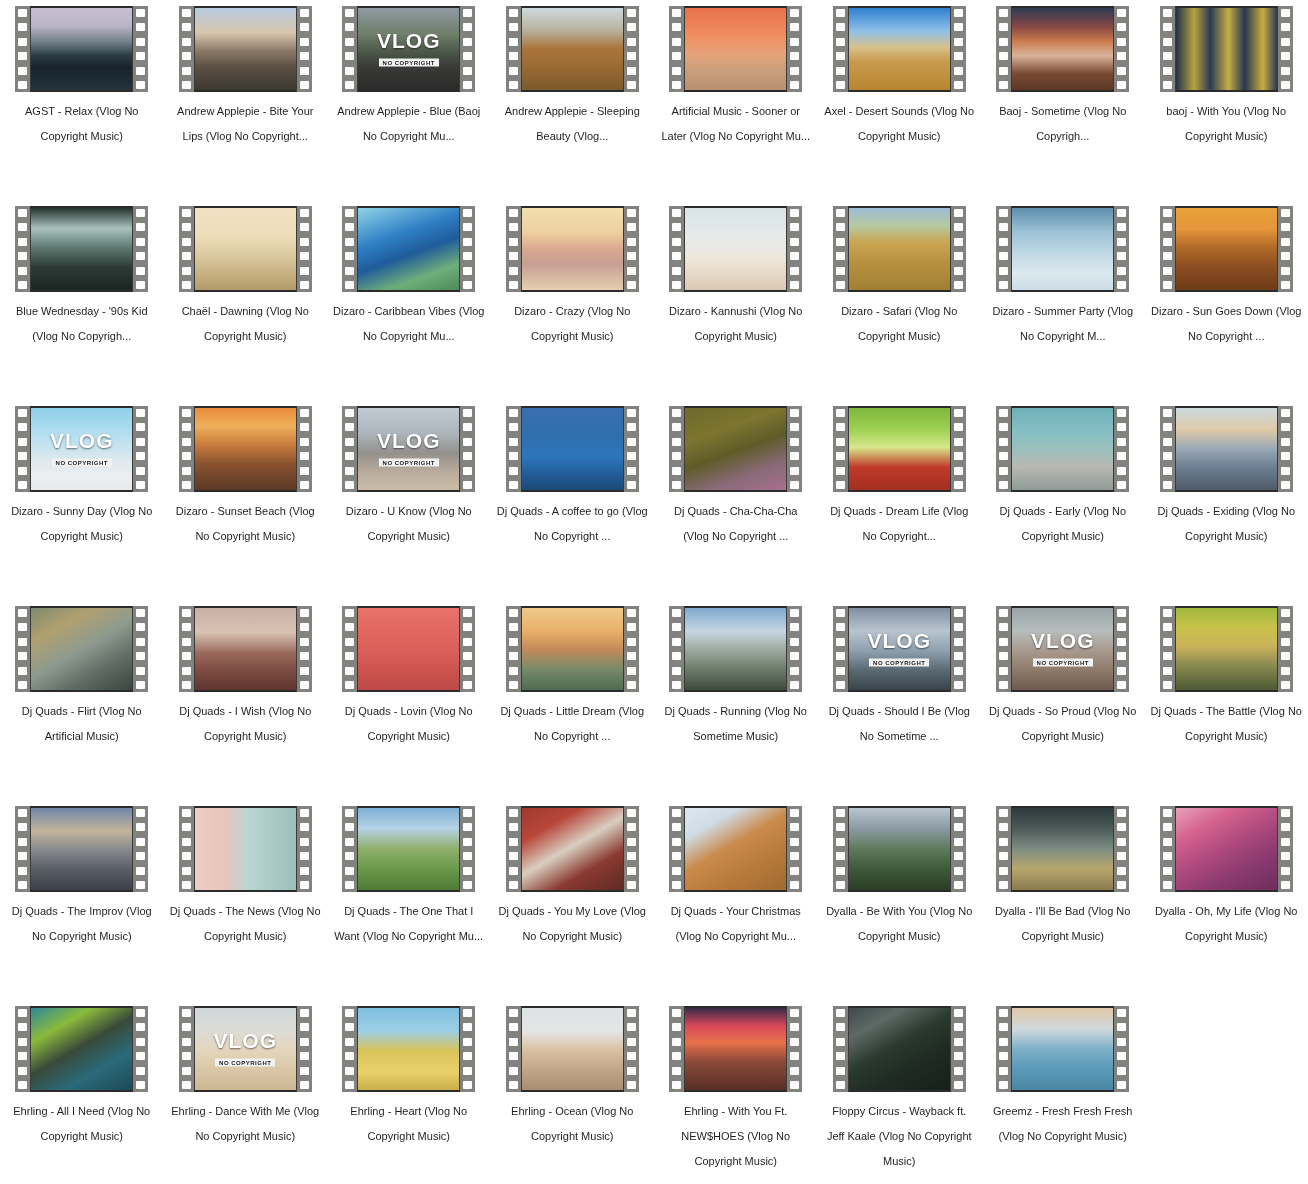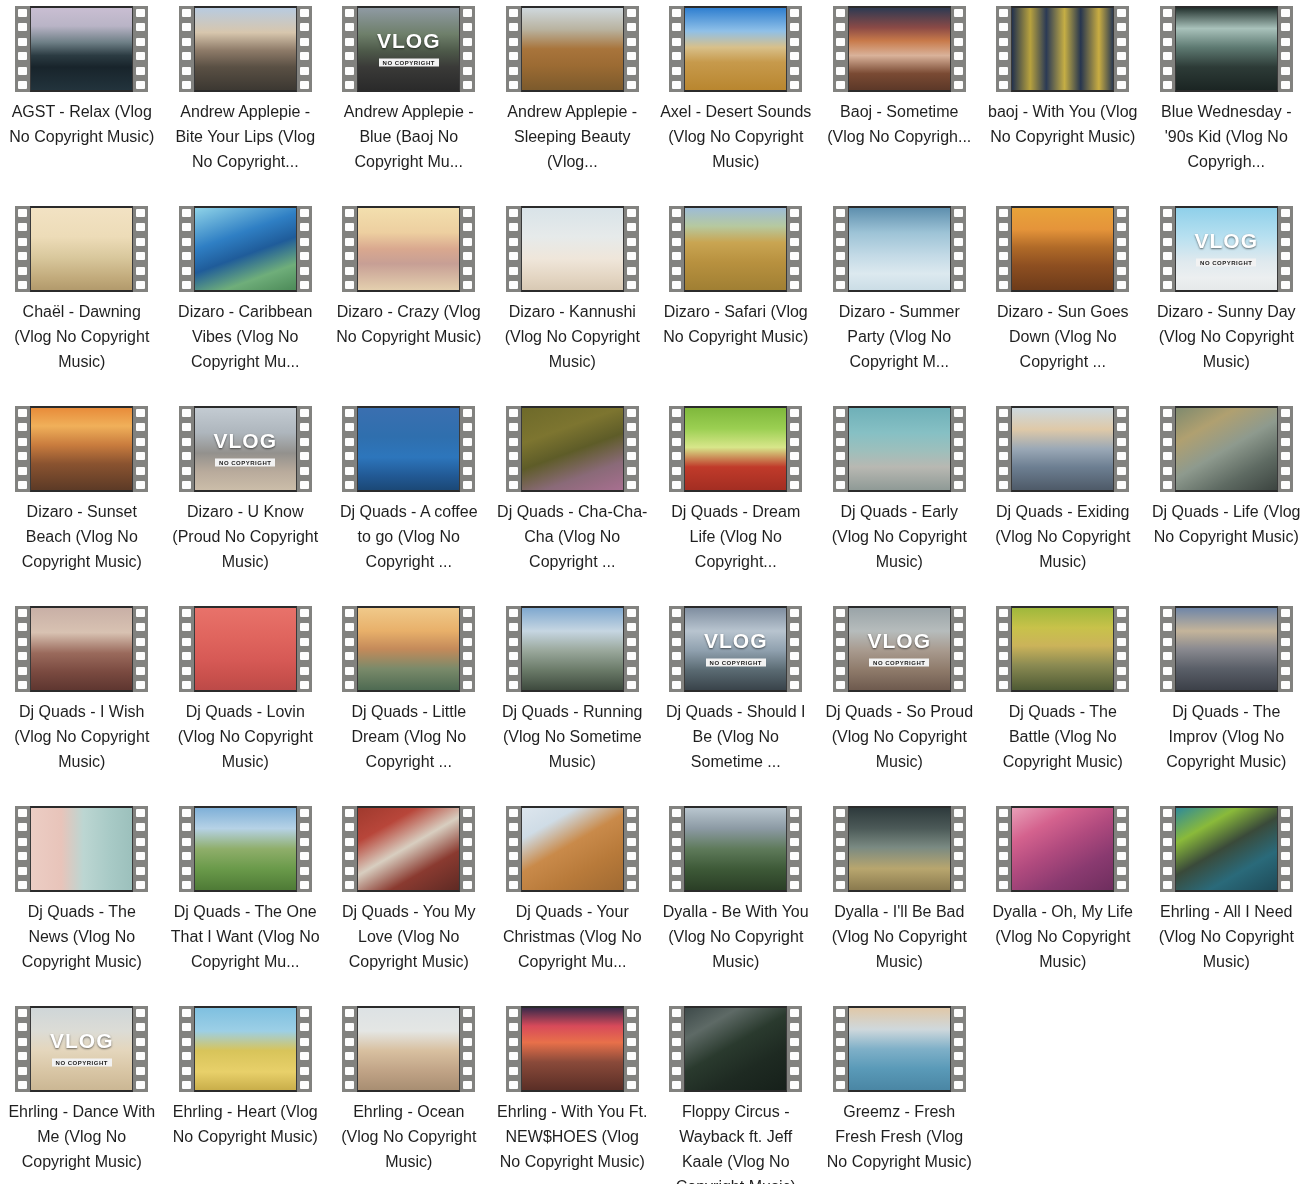--- a/index.html
+++ b/index.html
@@ -109,21 +109,21 @@
     letter-spacing: .5px;
     padding: 1px 4px;
     line-height: 1;
   }
 
   
   .file-label {
     margin-top: 7px;
     width: 152px;
     text-align: center;
-    font-size: 16px;
+    font-size: 11px;
     line-height: 25px;
     color: #1f1f1f;
     font-family: "Liberation Sans", sans-serif;
     overflow: hidden;
     word-wrap: break-word;
     white-space: pre-wrap;
   }
 </style>
 </head>
 <body>
@@ -230,20 +230,44 @@
       <div class="film-icon">
         <div class="sprockets">
           <i></i>
           <i></i>
           <i></i>
           <i></i>
           <i></i>
           <i></i>
         </div>
         <div class="frame">
+          <div class="thumb" style="background-image: linear-gradient(rgb(232, 113, 74) 0%, rgb(239, 138, 94) 30%, rgb(232, 162, 120) 55%, rgb(202, 160, 124) 75%, rgb(185, 144, 112) 100%);"></div>
+        </div>
+        <div class="sprockets">
+          <i></i>
+          <i></i>
+          <i></i>
+          <i></i>
+          <i></i>
+          <i></i>
+        </div>
+      </div>
+      <div class="file-label">Artificial Music - Sooner or Later (Vlog No Copyright Mu...</div>
+    </div>
+    <div class="file-item">
+      <div class="film-icon">
+        <div class="sprockets">
+          <i></i>
+          <i></i>
+          <i></i>
+          <i></i>
+          <i></i>
+          <i></i>
+        </div>
+        <div class="frame">
           <div class="thumb" style="background-image: linear-gradient(rgb(47, 127, 208) 0%, rgb(143, 192, 232) 28%, rgb(216, 192, 138) 48%, rgb(199, 154, 76) 66%, rgb(185, 134, 47) 100%);"></div>
         </div>
         <div class="sprockets">
           <i></i>
           <i></i>
           <i></i>
           <i></i>
           <i></i>
           <i></i>
         </div>
@@ -555,21 +579,21 @@
         </div>
         <div class="sprockets">
           <i></i>
           <i></i>
           <i></i>
           <i></i>
           <i></i>
           <i></i>
         </div>
       </div>
-      <div class="file-label">Dizaro - U Know (Proud No Copyright Music)</div>
+      <div class="file-label">Dizaro - U Know (Vlog No Copyright Music)</div>
     </div>
     <div class="file-item">
       <div class="film-icon">
         <div class="sprockets">
           <i></i>
           <i></i>
           <i></i>
           <i></i>
           <i></i>
           <i></i>
@@ -699,21 +723,21 @@
         </div>
         <div class="sprockets">
           <i></i>
           <i></i>
           <i></i>
           <i></i>
           <i></i>
           <i></i>
         </div>
       </div>
-      <div class="file-label">Dj Quads - Life (Vlog No Copyright Music)</div>
+      <div class="file-label">Dj Quads - Flirt (Vlog No Artificial Music)</div>
     </div>
     <div class="file-item">
       <div class="film-icon">
         <div class="sprockets">
           <i></i>
           <i></i>
           <i></i>
           <i></i>
           <i></i>
           <i></i>

